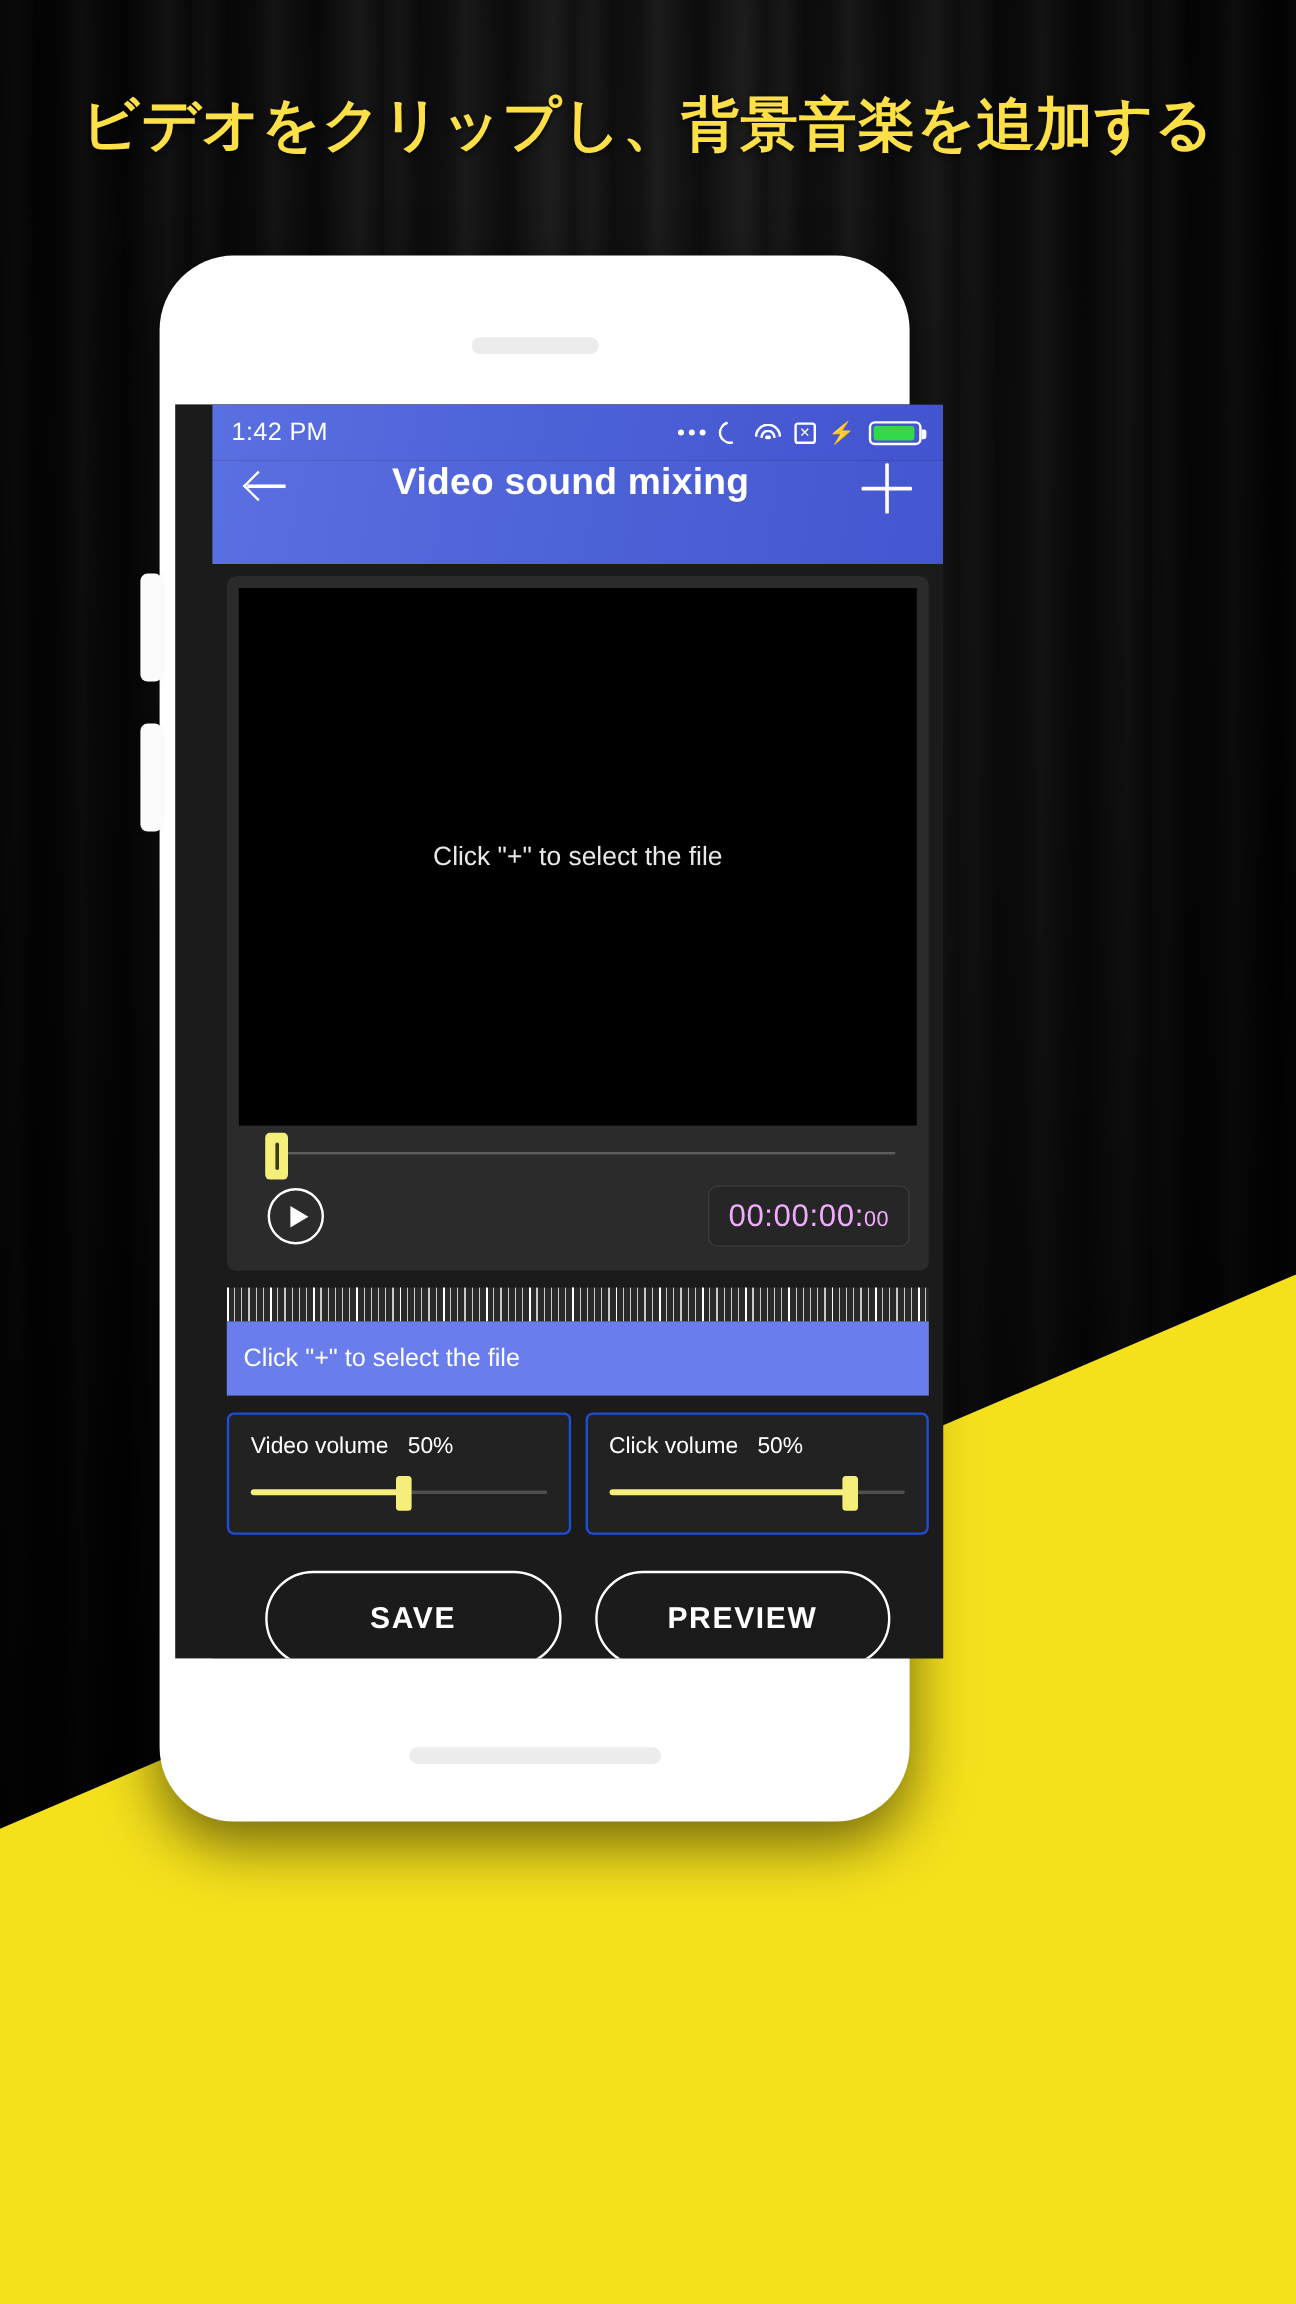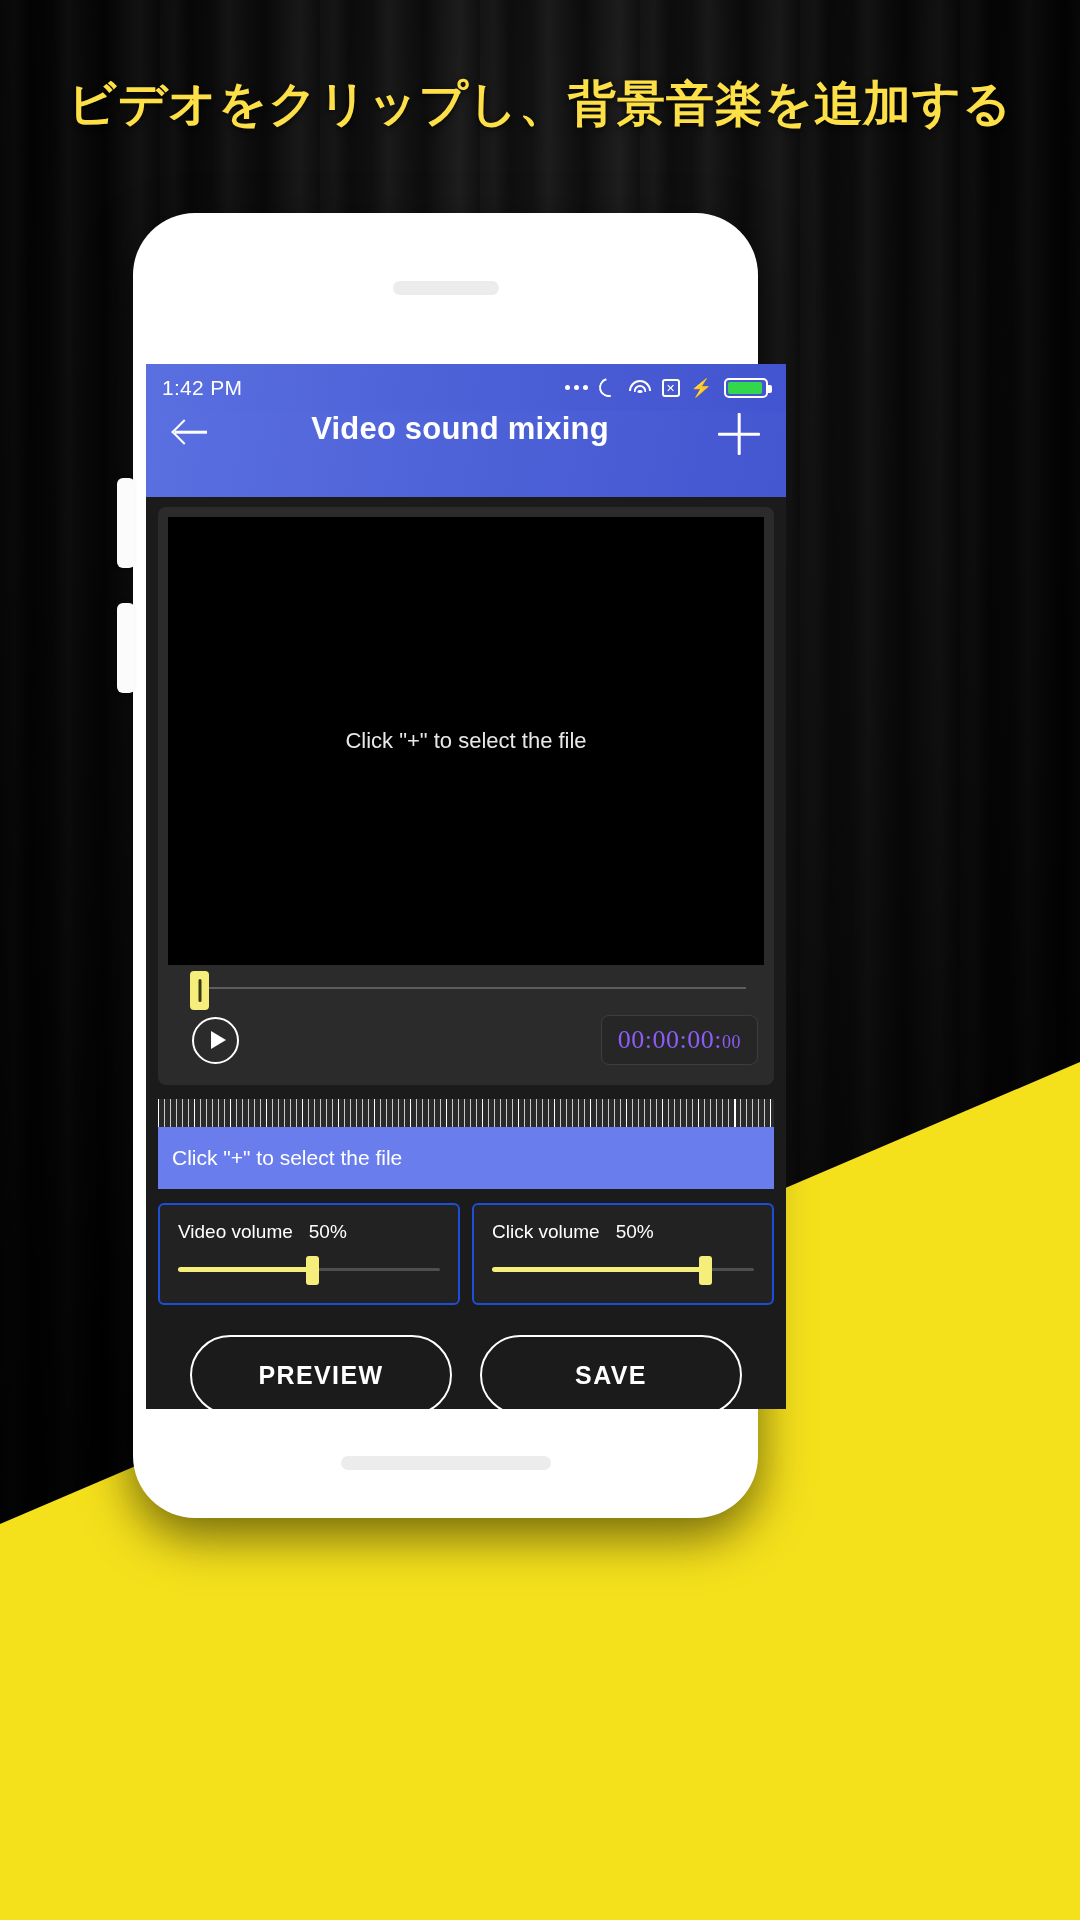--- a/index.html
+++ b/index.html
@@ -67,24 +67,25 @@
     position:absolute; background:#fbfbfb; border-radius:6px;
     box-shadow:-2px 0 5px rgba(0,0,0,0.15);
   }
   .side-btn.a { left:-16px; top:265px; width:18px; height:90px; }
   .side-btn.b { left:-16px; top:390px; width:18px; height:90px; }
   .side-btn.c { right:-16px; top:272px; width:18px; height:88px; box-shadow:2px 0 5px rgba(0,0,0,0.15); }
 
   
   .screen {
     position:absolute;
-    left:13px; top:151px;
+    left:13px; top:124px;
     width:640px; height:1045px;
     background:#1b1b1b;
     overflow:hidden;
+    padding-left:31px;
   }
 
   
   .statusbar {
     height:47px;
     background:linear-gradient(100deg,#5a6fe0 0%, #4b5fd6 55%, #4254cf 100%);
     display:flex; align-items:center;
     padding:0 18px 0 16px;
     color:#fff;
   }
@@ -183,22 +184,22 @@
     width:47px; height:47px; border:2.6px solid #fff; border-radius:50%;
     position:relative; cursor:pointer;
   }
   .play-btn::after {
     content:""; position:absolute; left:17px; top:50%; transform:translateY(-50%);
     border-left:15px solid #fff; border-top:9px solid transparent; border-bottom:9px solid transparent;
   }
   .timecode {
     margin-left:auto;
     background:#262626; border:1px solid #3d3d3d; border-radius:8px;
-    padding:9px 16px; color:#8b5cf6; font-size:26px; letter-spacing:0.5px;
-    display:flex; align-items:baseline;font-family:Liberation Serif, serif;
+    padding:9px 16px; color:#f0abfc; font-size:26px; letter-spacing:0.5px;
+    display:flex; align-items:baseline;
   }
   .timecode .ms { font-size:18px; margin-left:0; }
 
   
   .timeline-wrap { margin-top:14px; }
   .ruler {
     height:28px;
     background:
       repeating-linear-gradient(90deg, #c9c9c9 0px, #c9c9c9 1px, transparent 1px, transparent 6px),
       #2a2a2a;
@@ -337,19 +338,19 @@
           </div>
           <div class="vol-slider">
             <div class="vol-track-bg"></div>
             <div class="vol-track-fill" style="width:82%"></div>
             <div class="vol-knob" style="left:79%"></div>
           </div>
         </div>
       </div>
 
       <div class="btn-row">
+        <div class="ghost-btn">SAVE</div>
         <div class="ghost-btn">PREVIEW</div>
-        <div class="ghost-btn">SAVE</div>
       </div>
 
     </div>
   </div>
 </div>
 
 </body></html>

